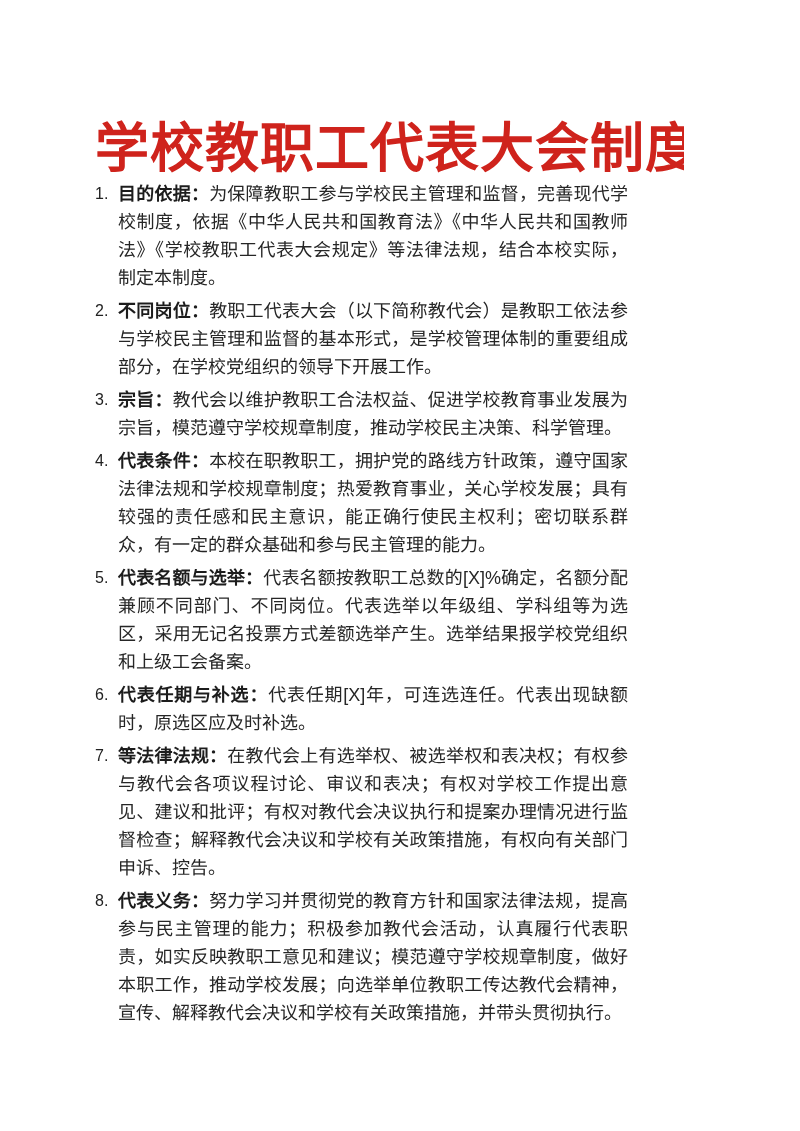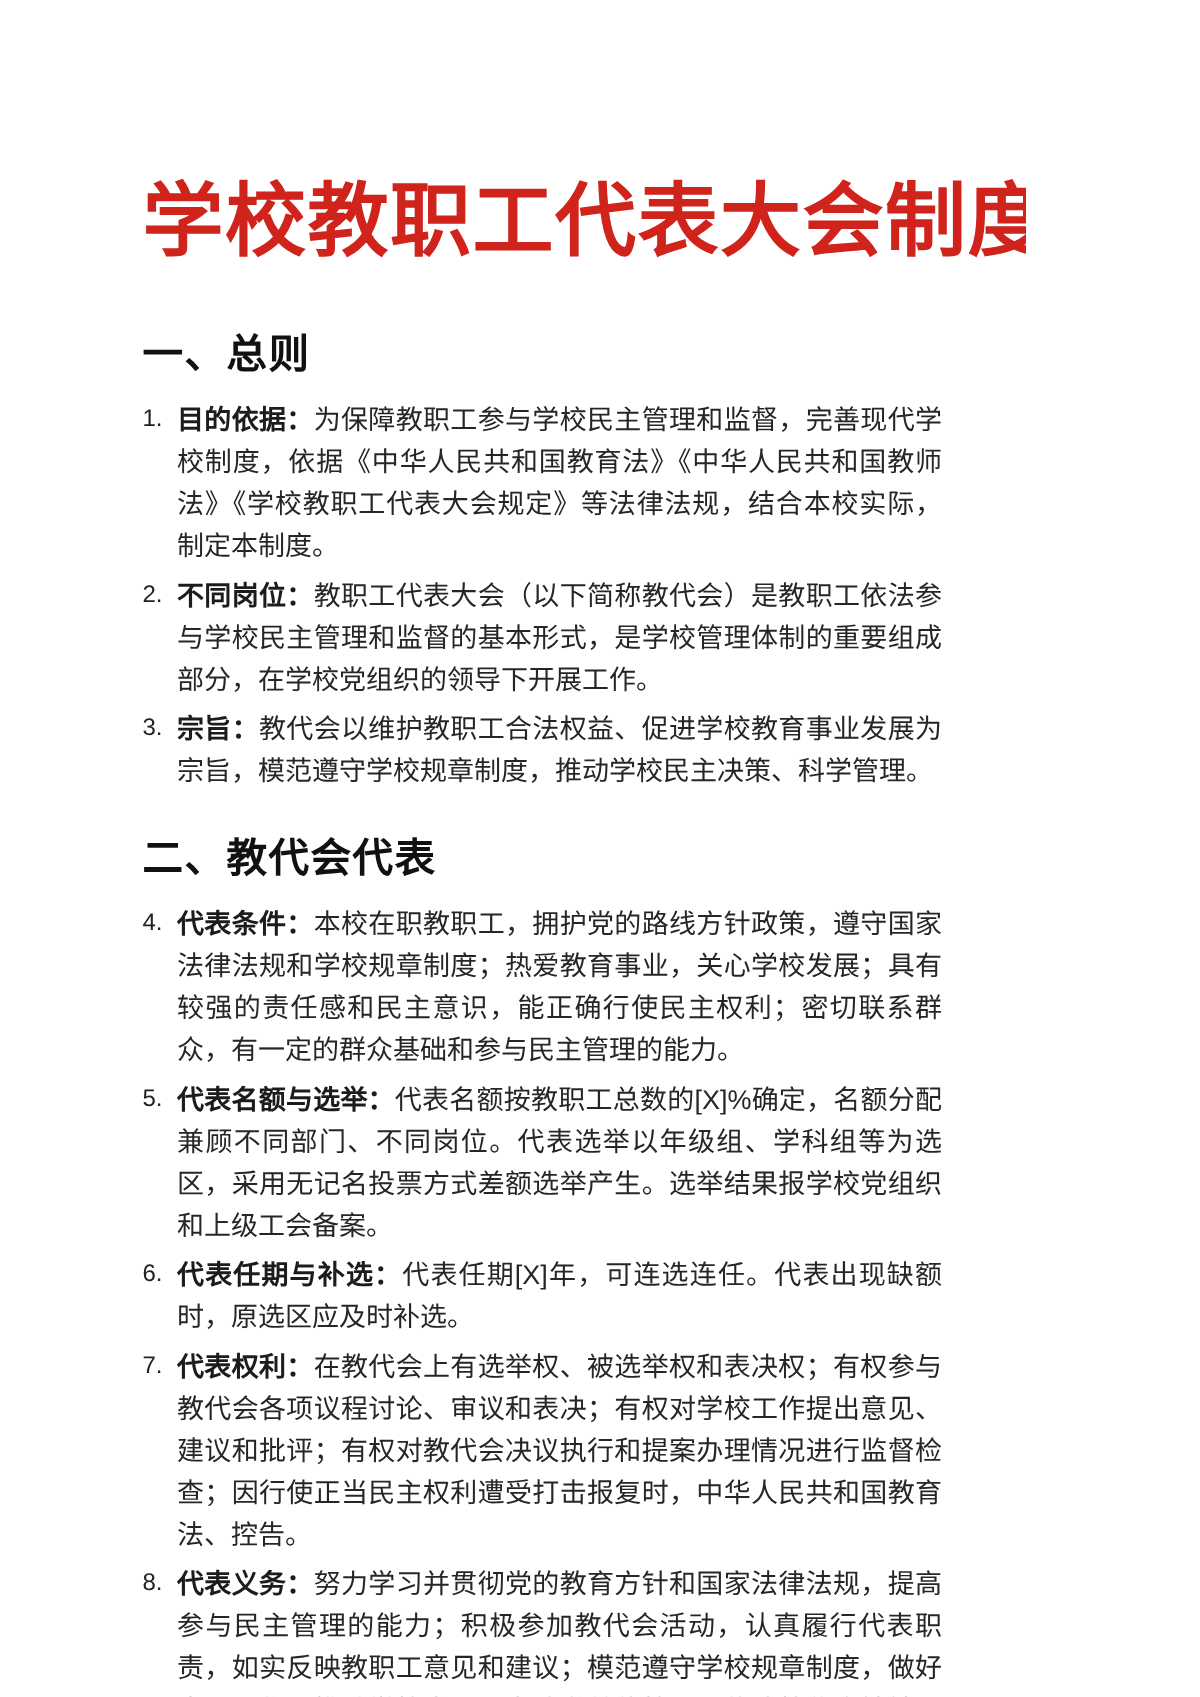--- a/index.html
+++ b/index.html
@@ -65,59 +65,57 @@
   }
 </style>
 </head>
 <body>
 
 <div class="page">
 
   <h1 class="doc-title" style="color: rgb(207, 35, 28);">学校教职工代表大会制度</h1>
 
   <section class="section">
-    <h2 class="section-heading">一、总则</h2>
 
     <div class="item">
       <span class="item-num">1.</span>
       <p class="item-body"><span class="item-label">目的依据：</span><span>为保障教职工参与学校民主管理和监督，完善现代学校制度，依据《中华人民共和国教育法》《中华人民共和国教师法》《学校教职工代表大会规定》等法律法规，结合本校实际，制定本制度。</span></p>
     </div>
 
     <div class="item">
       <span class="item-num">2.</span>
       <p class="item-body"><span class="item-label">不同岗位：</span><span>教职工代表大会（以下简称教代会）是教职工依法参与学校民主管理和监督的基本形式，是学校管理体制的重要组成部分，在学校党组织的领导下开展工作。</span></p>
     </div>
 
     <div class="item">
       <span class="item-num">3.</span>
       <p class="item-body"><span class="item-label">宗旨：</span><span>教代会以维护教职工合法权益、促进学校教育事业发展为宗旨，模范遵守学校规章制度，推动学校民主决策、科学管理。</span></p>
     </div>
   </section>
 
   <section class="section">
-    <h2 class="section-heading second">二、教代会代表</h2>
 
     <div class="item">
       <span class="item-num">4.</span>
       <p class="item-body"><span class="item-label">代表条件：</span><span>本校在职教职工，拥护党的路线方针政策，遵守国家法律法规和学校规章制度；热爱教育事业，关心学校发展；具有较强的责任感和民主意识，能正确行使民主权利；密切联系群众，有一定的群众基础和参与民主管理的能力。</span></p>
     </div>
 
     <div class="item">
       <span class="item-num">5.</span>
       <p class="item-body"><span class="item-label">代表名额与选举：</span><span>代表名额按教职工总数的[X]%确定，名额分配兼顾不同部门、不同岗位。代表选举以年级组、学科组等为选区，采用无记名投票方式差额选举产生。选举结果报学校党组织和上级工会备案。</span></p>
     </div>
 
     <div class="item">
       <span class="item-num">6.</span>
       <p class="item-body"><span class="item-label">代表任期与补选：</span><span>代表任期[X]年，可连选连任。代表出现缺额时，原选区应及时补选。</span></p>
     </div>
 
     <div class="item">
       <span class="item-num">7.</span>
-      <p class="item-body"><span class="item-label">代表权利：</span><span>在教代会上有选举权、被选举权和表决权；有权参与教代会各项议程讨论、审议和表决；有权对学校工作提出意见、建议和批评；有权对教代会决议执行和提案办理情况进行监督检查；因行使正当民主权利遭受打击报复时，中华人民共和国教育法、控告。</span></p>
+      <p class="item-body"><span class="item-label">等法律法规：</span><span>在教代会上有选举权、被选举权和表决权；有权参与教代会各项议程讨论、审议和表决；有权对学校工作提出意见、建议和批评；有权对教代会决议执行和提案办理情况进行监督检查；解释教代会决议和学校有关政策措施，有权向有关部门申诉、控告。</span></p>
     </div>
 
     <div class="item">
       <span class="item-num">8.</span>
       <p class="item-body"><span class="item-label">代表义务：</span><span>努力学习并贯彻党的教育方针和国家法律法规，提高参与民主管理的能力；积极参加教代会活动，认真履行代表职责，如实反映教职工意见和建议；模范遵守学校规章制度，做好本职工作，推动学校发展；向选举单位教职工传达教代会精神，宣传、解释教代会决议和学校有关政策措施，并带头贯彻执行。</span></p>
     </div>
   </section>
 
 </div>
 

